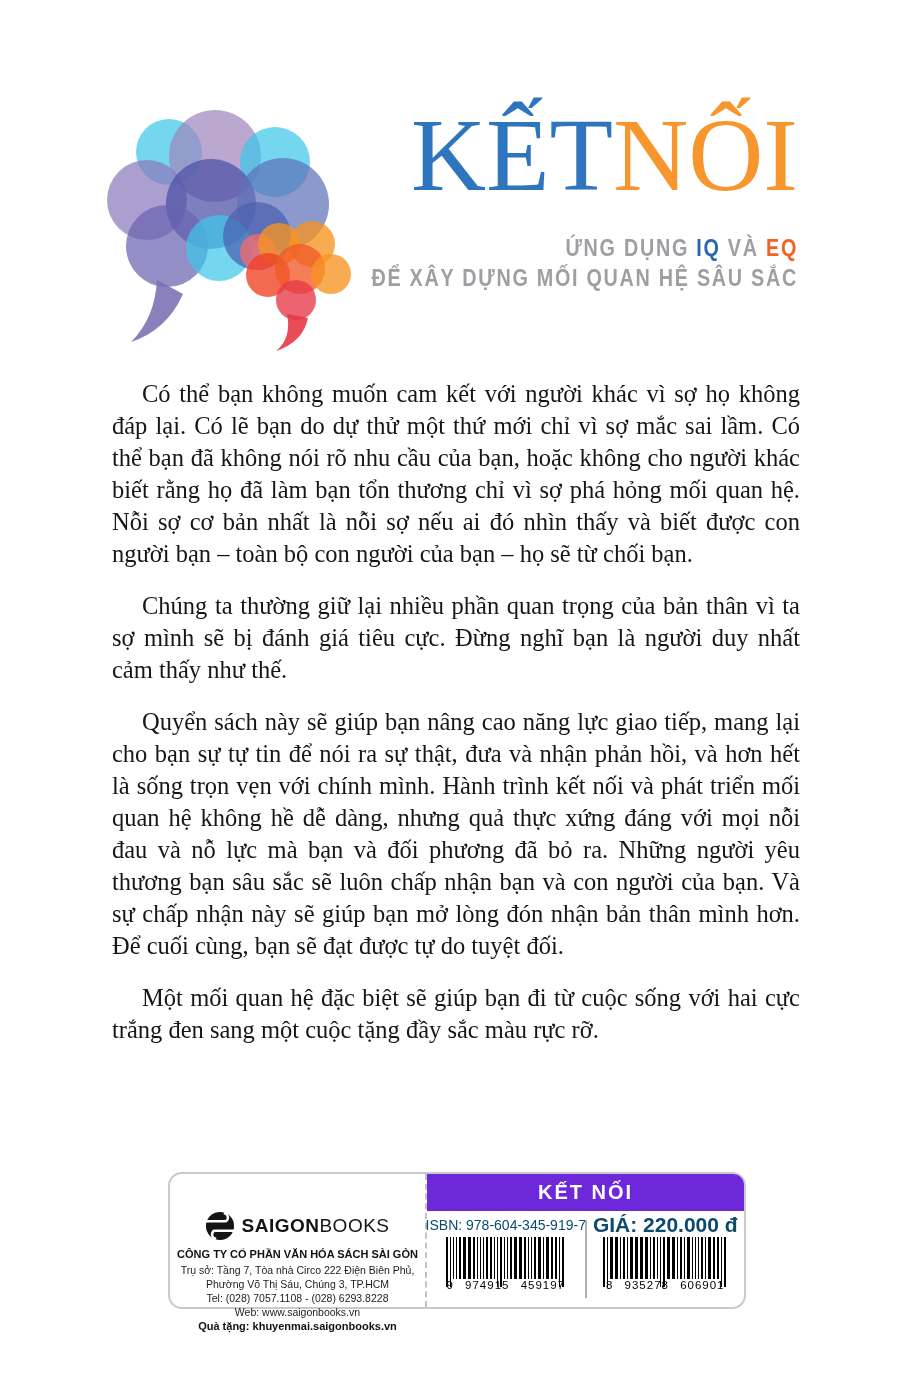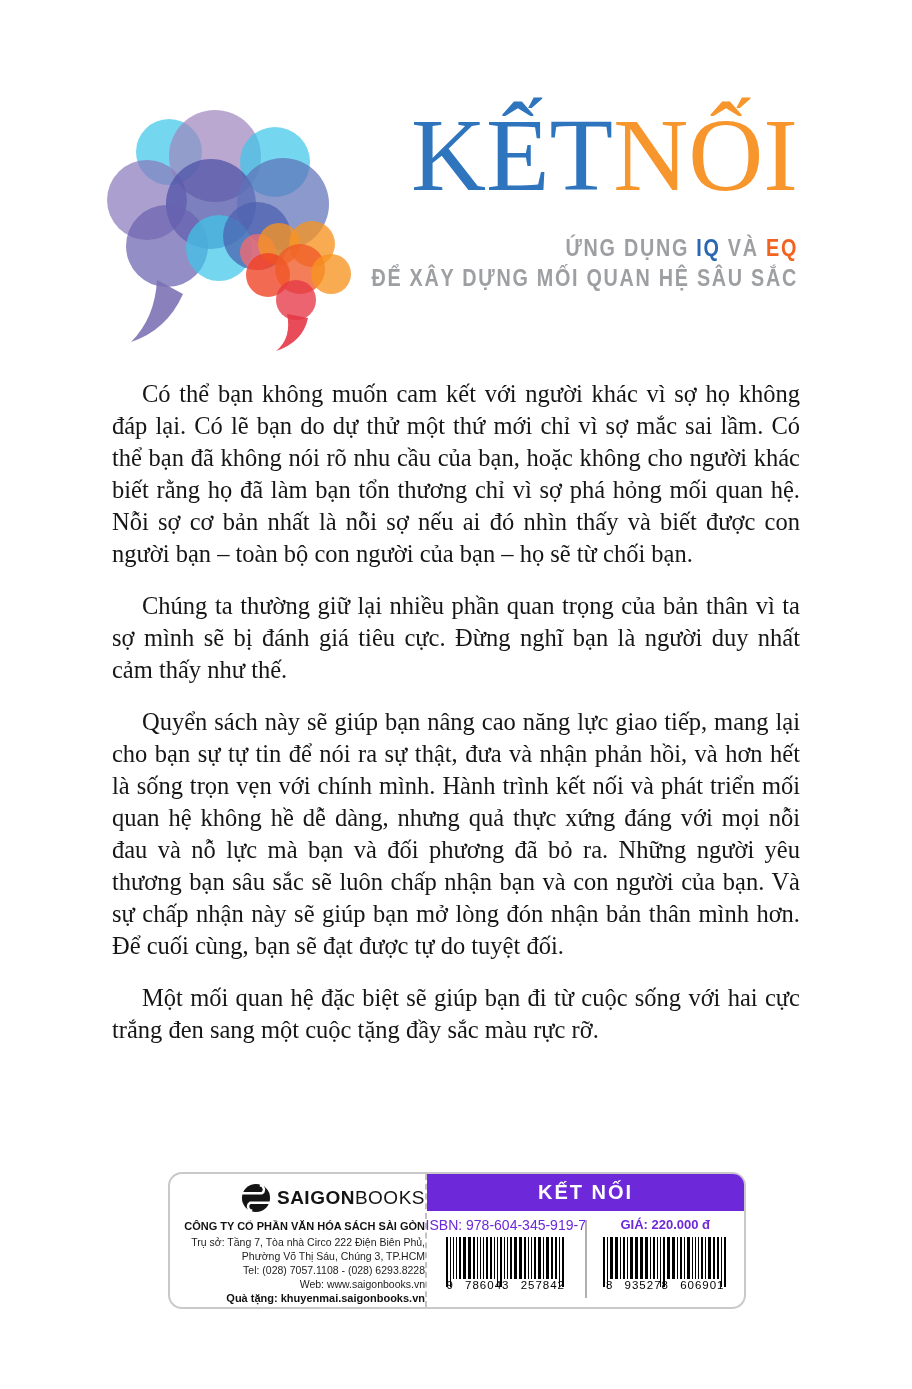--- a/index.html
+++ b/index.html
@@ -47,22 +47,22 @@
   .body-copy p { text-indent: 30px; margin: 0 0 20px 0; }
 
   
   .footer-box {
     position: absolute; left: 168px; top: 1172px; width: 578px; height: 137px;
     border: 2px solid #C9C9CB; border-radius: 14px;
     display: flex; background: #fff;
   }
   .pub-col {
     width: 255px; flex: 0 0 255px;
-    display: flex; flex-direction: column; align-items: flex-end;
-    padding-top: 9px; text-align: center; color: #111;
+    display: flex; flex-direction: column; align-items: center;
+    padding-top: 9px; text-align: center; color: #111; margin-top: 28px;
   }
   .pub-logo { display: flex; align-items: center; gap: 6px; margin-bottom: 6px; }
   .pub-logo-text { font-size: 19px; letter-spacing: 0.5px; color: #141414; }
   .pub-logo-text .lg-bold { font-weight: bold; }
   .pub-logo-text .lg-light { font-weight: normal; }
   .pub-company { font-size: 11px; font-weight: bold; line-height: 14px; margin-bottom: 2px; }
   .pub-line { font-size: 10.5px; line-height: 14px; color: #1c1c1c; }
   .pub-gift { font-size: 11px; font-weight: bold; line-height: 15px; }
 
   .label-col {
@@ -73,22 +73,22 @@
     height: 37px; background: #6d28d9; border-radius: 0 11px 0 0;
     color: #fff; font-weight: bold; font-size: 20px; letter-spacing: 2px;
     display: flex; align-items: center; justify-content: center;
   }
   .label-cols { flex: 1; display: flex; }
   .bc-col {
     flex: 1; display: flex; flex-direction: column; align-items: center;
     padding-top: 4px; min-width: 0;
   }
   .col-divider { width: 2px; background: #AFAFB1; margin: 9px 0 9px 0; }
-  .bc-label { font-size: 14px; color: #6d28d9; line-height: 20px; margin-bottom: 2px; white-space: nowrap; }
-  .bc-label.bold { font-weight: bold; font-size: 13px; }
+  .bc-label { font-size: 14px; color: #0c4a6e; line-height: 20px; margin-bottom: 2px; white-space: nowrap; }
+  .bc-label.bold { font-weight: bold; font-size: 21px; }
   .barcode { display: flex; align-items: flex-start; height: 50px; }
   .barcode i { background: #000; height: 42px; display: block; margin-right: 2px; }
   .barcode i.tall { height: 50px; }
   .bc-digits {
     font-size: 11.5px; color: #000; letter-spacing: 1px; word-spacing: 7px;
     margin-top: -8px; background: transparent; line-height: 13px; white-space: nowrap;
   }
 </style>
 </head>
 <body>
@@ -187,21 +187,21 @@
               <i style="width: 1px;"></i>
               <i style="width: 2px;"></i>
               <i style="width: 3px;"></i>
               <i style="width: 1px;"></i>
               <i style="width: 3px;"></i>
               <i style="width: 2px;"></i>
               <i style="width: 2px;"></i>
               <i class="tall" style="width: 1px;"></i>
               <i class="tall" style="width: 2px;"></i>
             </div>
-          <div class="bc-digits">9 786043 257842</div>
+          <div class="bc-digits">9 974915 459197</div>
         </div>
         <div class="col-divider"></div>
         <div class="bc-col">
           <div class="bc-label bold">GIÁ: 220.000 đ</div>
           <div class="barcode">
               <i class="tall" style="width: 2px;"></i>
               <i class="tall" style="width: 1px;"></i>
               <i style="width: 3px;"></i>
               <i style="width: 3px;"></i>
               <i style="width: 1px;"></i>

